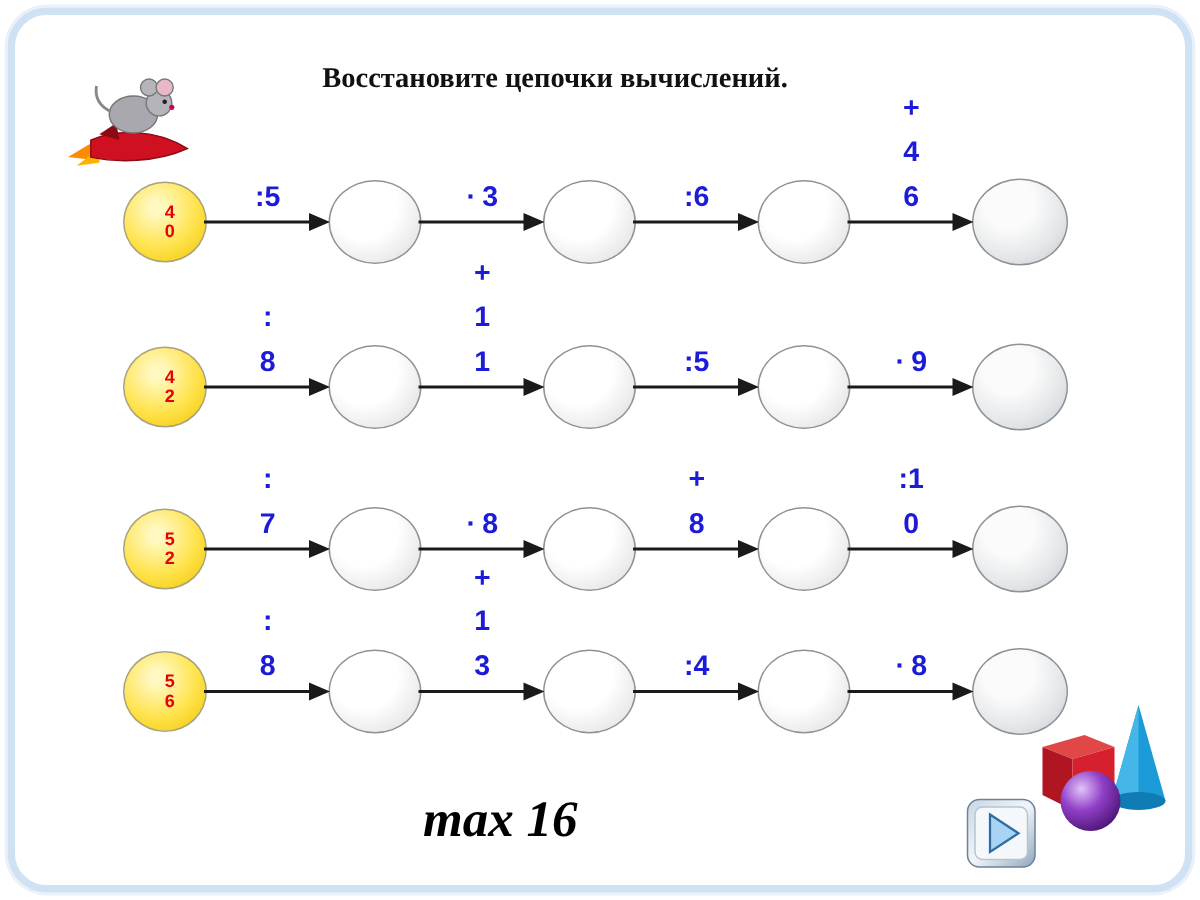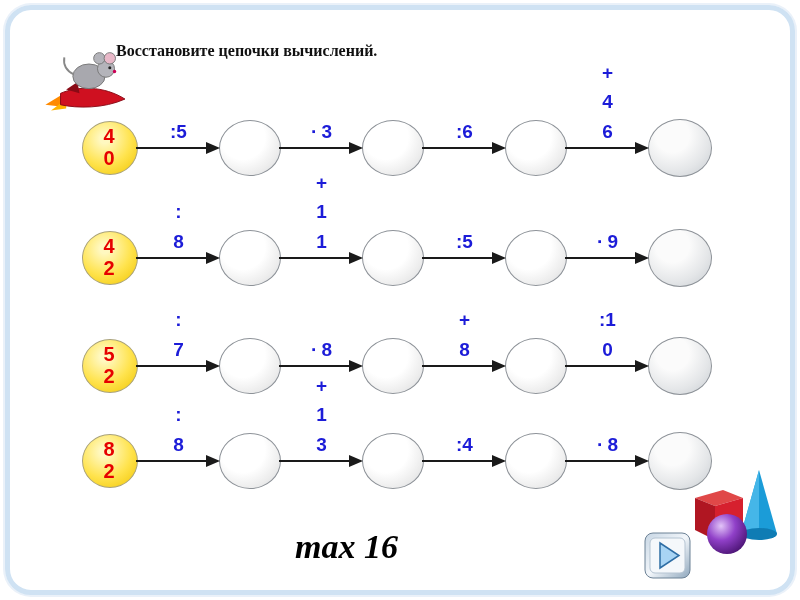--- a/index.html
+++ b/index.html
@@ -8,36 +8,36 @@
     background:#ffffff;
     font-family:"Liberation Sans", sans-serif;
   }
   .frame {
     position:absolute; inset:5px;
     border:5px solid #cfe2f3; border-radius:26px;
     box-shadow:0 0 0 2px #eaf1f9;
     pointer-events:none;
   }
   .title {
-    position:absolute; top:42px; left:116px; width:480px;
-    font-family:"Liberation Serif", serif;
-    font-weight:bold; font-size:16px; color:#111;
+    position:absolute; top:42px; left:130px; width:480px;
+    text-align:center; font-family:"Liberation Serif", serif;
+    font-weight:bold; font-size:19px; color:#111;
   }
   .row { position:absolute; left:82px; height:110px; display:flex; align-items:center; }
   .row1 { top:93px; } .row2 { top:203px; } .row3 { top:311px; } .row4 { top:406px; }
 
   .start-circle {
     flex:0 0 56px; height:54px; border-radius:50%;
     border:1.5px solid #a9a27a; box-sizing:border-box;
     background:radial-gradient(circle at 40% 32%, #fff8c0 10%, #ffe34d 55%, #f0c400 100%);
     display:flex; align-items:center; justify-content:center;
   }
   .start-num {
-    color:#e60000; font-weight:bold; font-size:20px; line-height:1.08;
-    width:13px; word-break:break-all; text-align:left;
+    color:#e60000; font-weight:bold; font-size:12px; line-height:1.08;
+    width:13px; word-break:break-all; text-align:right;
   }
   .connector { flex:0 0 81px; position:relative; height:100%; }
   .line {
     position:absolute; left:-2px; right:9px; top:50%; margin-top:-1px;
     height:2.2px; background:#1a1a1a;
   }
   .head {
     position:absolute; right:-1px; top:50%; transform:translateY(-50%);
     width:0; height:0;
     border-left:14px solid #1a1a1a;
@@ -52,21 +52,21 @@
   .circle {
     flex:0 0 62px; height:56px; border-radius:50%;
     border:1.3px solid #8d9298; box-sizing:border-box;
     background:radial-gradient(circle at 38% 30%, #ffffff 42%, #ececec 72%, #d2d6da 100%);
   }
   .circle.final {
     flex:0 0 64px; height:58px;
     background:radial-gradient(circle at 38% 28%, #fbfbfb 30%, #e4e6e8 65%, #c6cbd0 100%);
   }
   .max-note {
-    position:absolute; left:295px; top:528px;
+    position:absolute; left:282px; top:528px;
     font-family:"Liberation Serif", serif; font-style:italic; font-weight:bold;
     font-size:34px; color:#000;
   }
   .mouse   { position:absolute; left:45px;  top:46px; }
   .shapes  { position:absolute; left:683px; top:468px; }
   .next-button { position:absolute; left:644px; top:532px; width:47px; height:47px; cursor:pointer; }
 </style>
 </head>
 <body>
 
@@ -183,21 +183,21 @@
     <span class="op">:1
 0</span>
     <span class="line"></span>
       <span class="head"></span>
   </div>
   <div class="circle final"></div>
 </div>
 
 <div class="row row4">
   <div class="start-circle">
-    <span class="start-num">82</span>
+    <span class="start-num">56</span>
   </div>
   <div class="connector">
     <span class="op">:
 8</span>
     <span class="line"></span>
       <span class="head"></span>
   </div>
   <div class="circle"></div>
   <div class="connector">
     <span class="op">+

